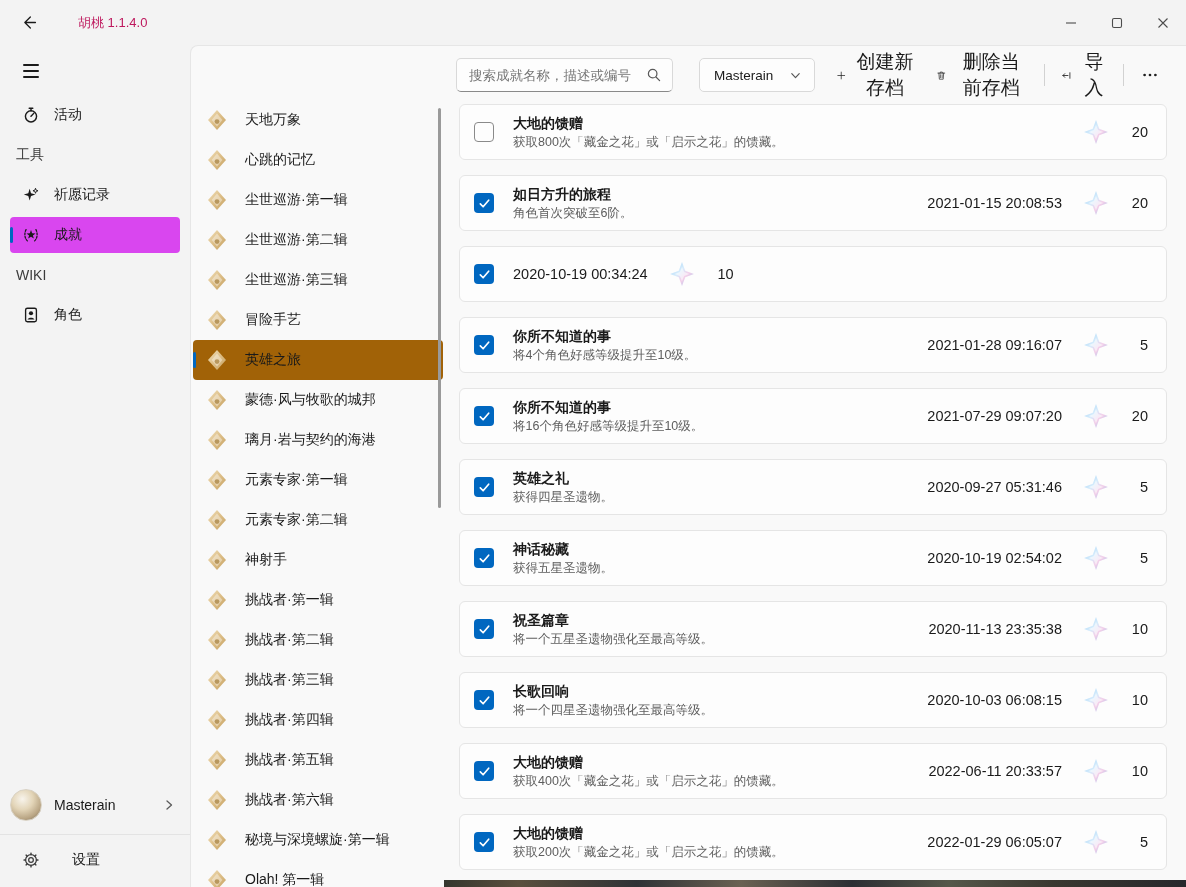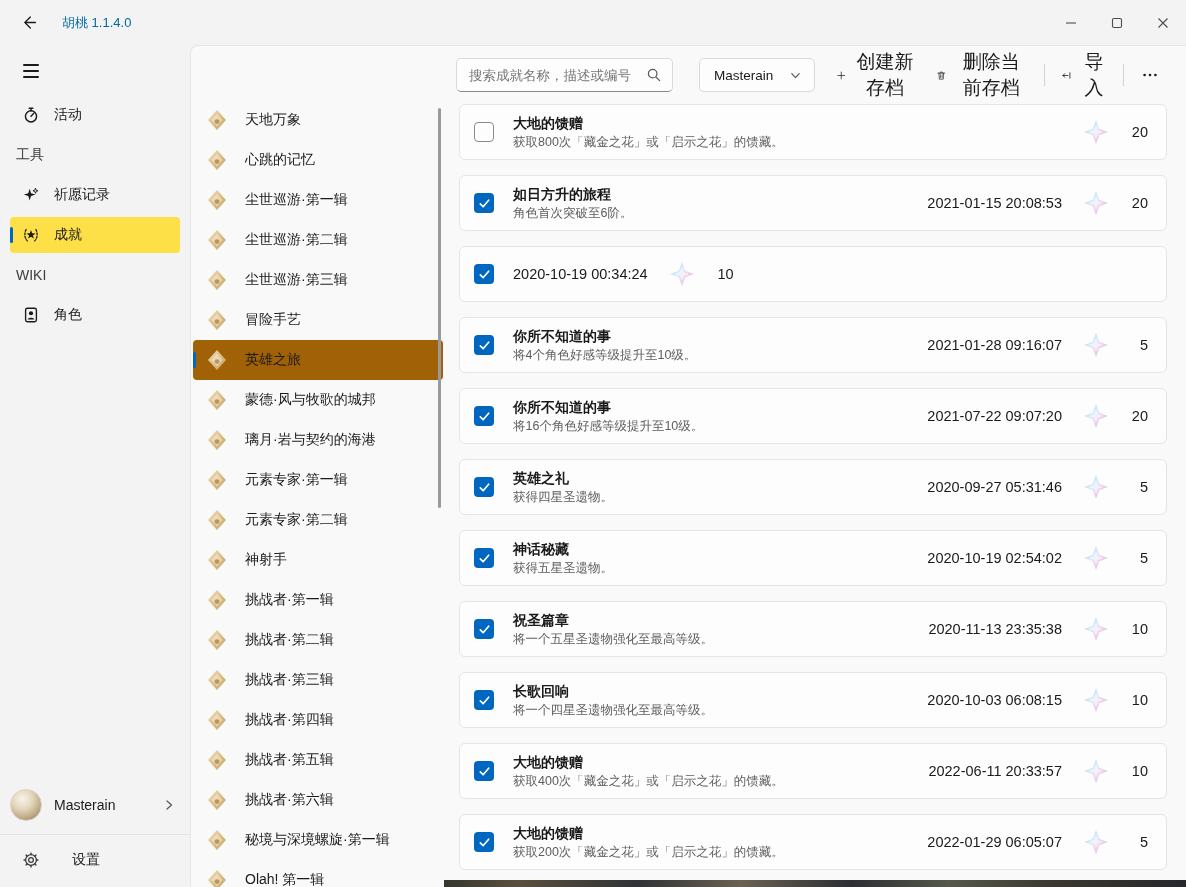--- a/index.html
+++ b/index.html
@@ -7,37 +7,37 @@
   body {
     font-family: "Liberation Sans", "DejaVu Sans", sans-serif;
     background:#f3f3f3; color:#1a1a1a; position:relative;
   }
   svg { display:block; }
 
   
   .titlebar { height:45px; display:flex; align-items:center; }
   .back-btn { width:34px; height:30px; margin-left:12px; border:none; background:transparent;
     border-radius:4px; display:flex; align-items:center; justify-content:center; cursor:pointer; }
-  .app-title { font-size:13px; margin-left:16px; color:#0369a1; }
+  .app-title { font-size:13px; margin-left:32px; color:#be185d; }
   .win-controls { margin-left:auto; display:flex; height:45px; }
   .win-btn { width:46px; height:45px; border:none; background:transparent; display:flex;
     align-items:center; justify-content:center; cursor:pointer; }
 
   
   .shell { display:flex; height:842px; }
 
   
   .sidebar { width:190px; display:flex; flex-direction:column; flex-shrink:0; }
   .hamburger { width:38px; height:32px; margin:10px 0 8px 12px; border:none; background:transparent;
     border-radius:4px; display:flex; flex-direction:column; justify-content:center; gap:4px;
     align-items:center; cursor:pointer; }
   .hamburger span { width:16px; height:2px; background:#1a1a1a; border-radius:1px; }
   .nav-item { height:36px; margin:2px 10px; border-radius:4px; display:flex; align-items:center;
     gap:14px; padding:0 0 0 12px; position:relative; cursor:pointer; font-size:14px; }
-  .nav-item.selected { background:#fde047; }
+  .nav-item.selected { background:#d946ef; }
   .nav-indicator { display:none; position:absolute; left:0; top:50%; transform:translateY(-50%);
     width:3px; height:16px; border-radius:2px; background:#0067c0; }
   .nav-item.selected .nav-indicator { display:block; }
   .nav-header { height:40px; display:flex; align-items:center; padding-left:16px; font-size:14px;
     color:#3b3b3b; }
   .sidebar-footer { margin-top:auto; }
   .user-row { height:54px; display:flex; align-items:center; padding:0 14px 0 10px; gap:12px;
     cursor:pointer; }
   .avatar { width:32px; height:32px; border-radius:50%; flex-shrink:0;
     background: radial-gradient(circle at 38% 30%, #f8f4ec 0%, #e3d5b8 38%, #b9a584 70%, #6e6350 100%);
@@ -532,21 +532,21 @@
           <div class="card">
             <span class="checkbox">
               <svg width="13" height="13" viewBox="0 0 14 14">
                 <path d="M2.5 7.5 L5.5 10.5 L11.5 3.5" fill="none" stroke="#ffffff" stroke-width="1.8" stroke-linecap="round" stroke-linejoin="round"></path>
               </svg>
             </span>
             <div class="ach-text">
               <div class="ach-title">你所不知道的事</div>
               <div class="ach-desc">将16个角色好感等级提升至10级。</div>
             </div>
-            <span class="ach-date">2021-07-22 09:07:20</span>
+            <span class="ach-date">2021-07-29 09:07:20</span>
             <svg class="gem" viewBox="0 0 24 24">
               <path d="M12 1 L15 9 L23 12 L15 15 L12 23 L9 15 L1 12 L9 9 Z" fill="url(#gemGrad)"></path>
               <path d="M12 5.2 L13.9 10.1 L18.8 12 L13.9 13.9 L12 18.8 L10.1 13.9 L5.2 12 L10.1 10.1 Z" fill="#ffffff" opacity="0.55"></path>
             </svg>
             <span class="ach-count">20</span>
           </div>
           <div class="card">
             <span class="checkbox">
               <svg width="13" height="13" viewBox="0 0 14 14">
                 <path d="M2.5 7.5 L5.5 10.5 L11.5 3.5" fill="none" stroke="#ffffff" stroke-width="1.8" stroke-linecap="round" stroke-linejoin="round"></path>

